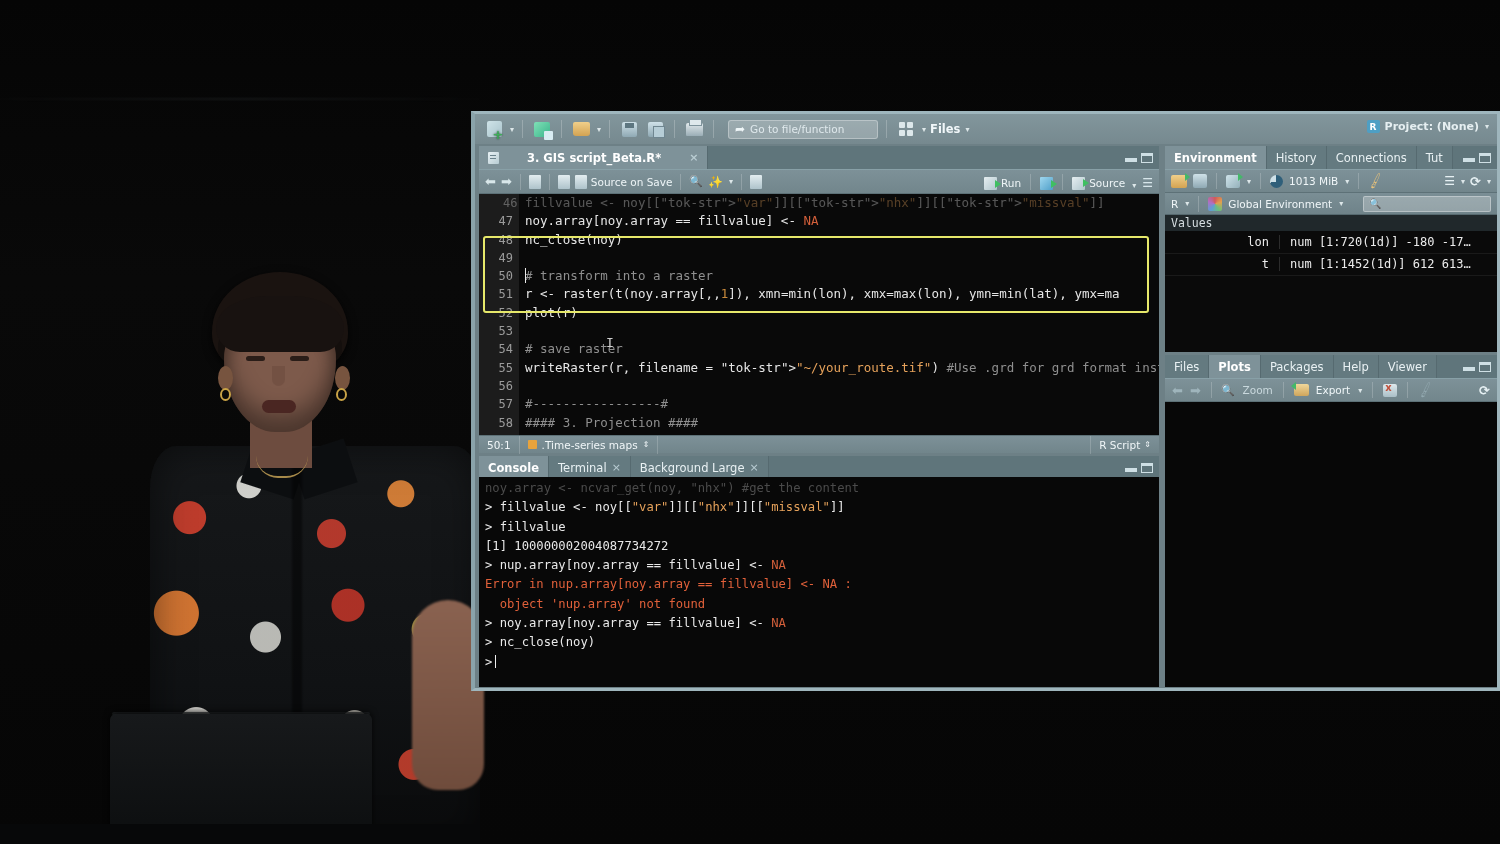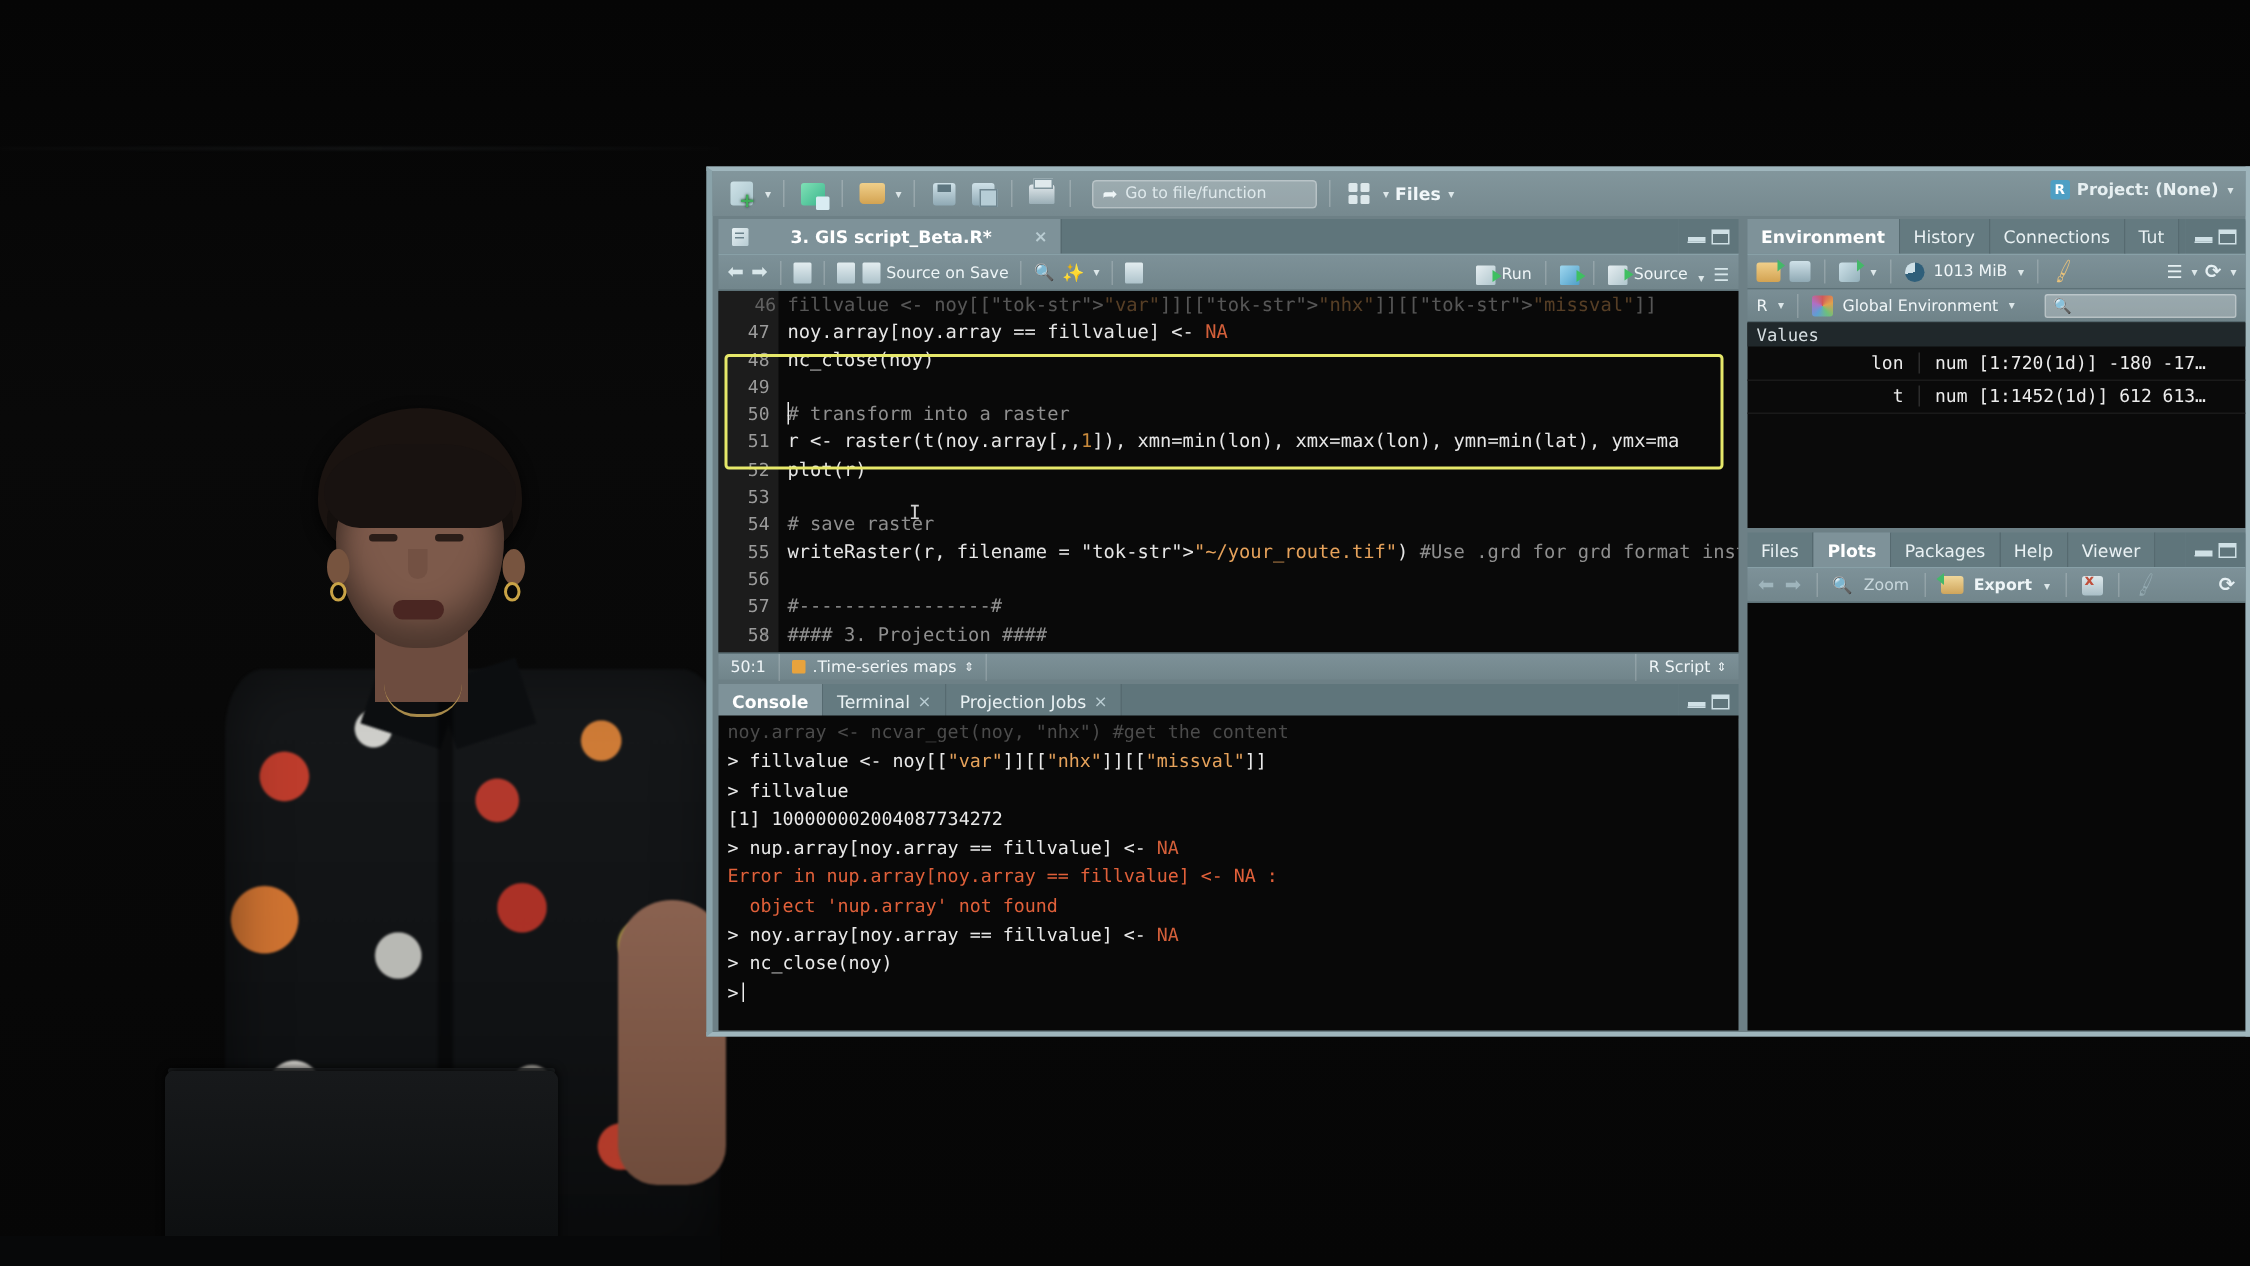--- a/index.html
+++ b/index.html
@@ -287,21 +287,21 @@
   
   .files-toolbar {
     height:23px; background:linear-gradient(180deg,#7d9198,#72868c);
     display:flex; align-items:center; gap:7px; padding:0 7px;
     font-size:10.5px; color:#c9d8dd; border-bottom:1px solid #5d7177;
   }
   .nav-arrow { color:#9fb5bc; font-size:13px; }
   .zoom-mag { color:#a8bdc4; font-size:11px; }
   .export-icon { width:15px; height:12px; background:linear-gradient(180deg,#f0d79a,#cfa55c); border-radius:2px; position:relative;}
   .export-icon:after{content:""; position:absolute; left:-3px; top:-2px; border-right:5px solid #44b869; border-top:4px solid transparent; border-bottom:4px solid transparent;}
-  .export-label { color:#eef5f7; font-weight:bold; }
+  .export-label { color:#eef5f7; font-weight:normal; }
   .del-icon { width:14px; height:13px; background:linear-gradient(180deg,#dfe9ec,#aabfc7); border-radius:2px; position:relative;}
   .del-icon:after{content:"x"; position:absolute; left:2px; top:-2px; color:#c0503c; font-size:10px; font-weight:bold;}
   .broom3 { color:#93a9b0; font-size:12px; transform:rotate(-20deg); }
   .files-body { position:absolute; left:0; right:0; top:46px; bottom:0; background:#070707; }
 </style>
 </head>
 <body>
 
 <div id="stage">
 
@@ -474,21 +474,21 @@
         <div class="console-pane">
           <div class="tabrow" id="consoletabs">
               <div class="tab active">
                 <span>Console</span>
               </div>
               <div class="tab">
                 <span>Terminal</span>
                 <span class="closex">×</span>
               </div>
               <div class="tab">
-                <span>Projection Jobs</span>
+                <span>Background Large</span>
                 <span class="closex">×</span>
               </div>
               <div class="tab-spacer"></div>
               <div class="panebtns">
                 <span class="pb-min"></span>
                 <span class="pb-max"></span>
               </div>
             </div>
           <div class="console-head">
             <span class="r-logo"></span>

